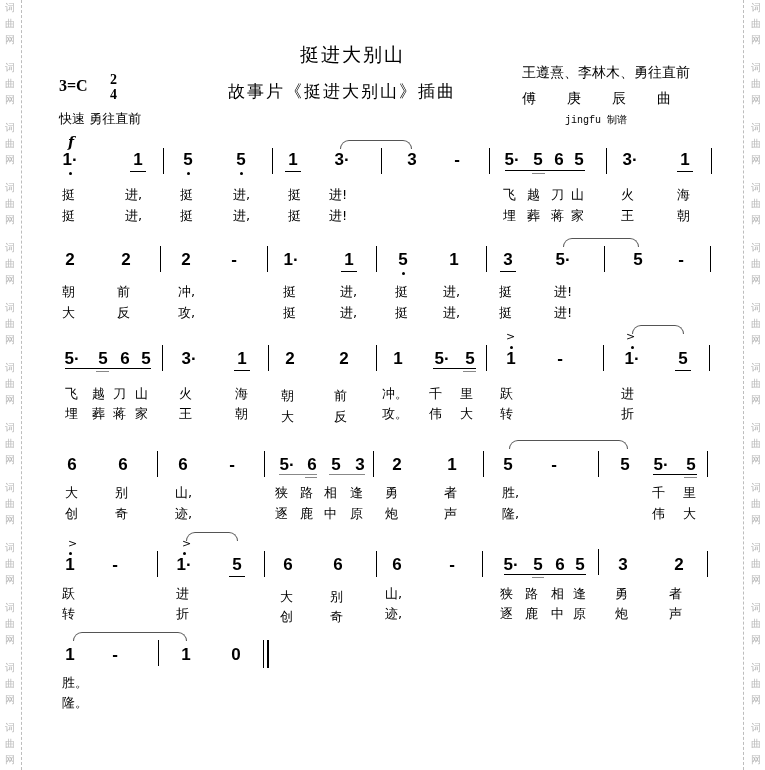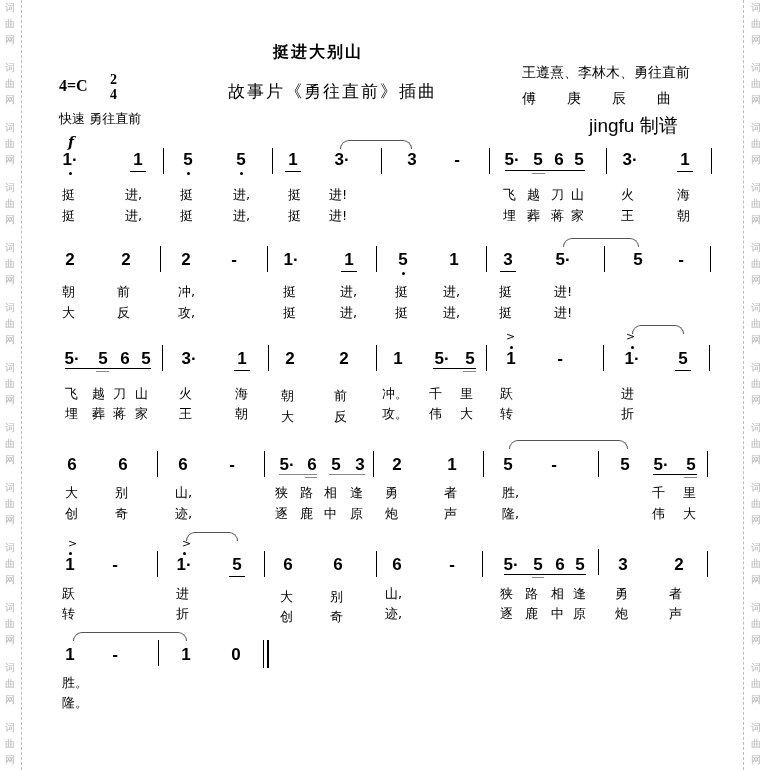--- a/index.html
+++ b/index.html
@@ -2,21 +2,21 @@
 <html><head>
 <meta charset="utf-8">
 <style>
   html, body { margin:0; padding:0; background:#ffffff; }
   body { width:765px; height:770px; position:relative; overflow:hidden;
          font-family:"DejaVu Sans", sans-serif; color:#000; }
   .wm-col { position:absolute; top:0; width:22px; height:770px; }
   .wm-line { position:absolute; top:0; height:770px; border-left:1px dashed #bdbdbd; width:0; }
   .wm { position:absolute; font-size:10px; color:#b9b9b9; line-height:12px; width:14px; text-align:center; }
   .abs { position:absolute; white-space:nowrap; }
-  .title { font-family:"DejaVu Serif", serif; font-size:16px; font-weight:bold; letter-spacing:2px; }
+  .title { font-family:"DejaVu Serif", serif; font-size:19px; font-weight:normal; letter-spacing:2px;margin-left:27px; }
   .subtitle { font-size:17px; letter-spacing:2px; }
   .credit { font-size:14px; }
   .key { font-family:"Liberation Serif", serif; font-size:16px; font-weight:bold; }
   .frac { font-family:"Liberation Serif", serif; font-size:14px; font-weight:bold; line-height:15px; text-align:center; }
   .tempo { font-size:13px; }
   .n { font-family:"Liberation Sans", sans-serif; font-weight:bold; font-size:17px; width:16px; text-align:center; }
   .ul1 { border-bottom:1.5px solid #000; padding-bottom:1px; }
   .ul2 { position:absolute; height:0; border-bottom:1.5px solid #000; }
   .ul2b { position:absolute; height:0; border-bottom:1.5px solid #888; }
   .dot-below::after { content:""; position:absolute; left:50%; margin-left:-1.5px; bottom:-5px; width:3px; height:3px; border-radius:50%; background:#000; }
@@ -109,26 +109,26 @@
     <div class="wm" style="left: 4px; top: 634px;">网</div>
     <div class="wm" style="left: 4px; top: 662px;">词</div>
     <div class="wm" style="left: 4px; top: 678px;">曲</div>
     <div class="wm" style="left: 4px; top: 694px;">网</div>
     <div class="wm" style="left: 4px; top: 722px;">词</div>
     <div class="wm" style="left: 4px; top: 738px;">曲</div>
     <div class="wm" style="left: 4px; top: 754px;">网</div>
   </div>
 
 <div class="abs title" style="left:273px; top:42px;">挺进大别山</div>
-<div class="abs subtitle" style="left:228px; top:80px;">故事片《勇往直前》插曲</div>
+<div class="abs subtitle" style="left:228px; top:80px;">故事片《挺进大别山》插曲</div>
 <div class="abs credit" style="left:522px; top:64px;">王遵熹、李林木、勇往直前</div>
 <div class="abs credit" style="left:522px; top:90px; letter-spacing:1px;">傅　　庚　　辰　　曲</div>
-<div class="abs credit" style="left:565px; top:113px; font-family:Liberation Sans, sans-serif; font-size:19px;margin-left:24px;">jingfu 制谱</div>
-
-<div class="abs key" style="left:59px; top:77px;">4=C</div>
+<div class="abs credit" style="left:565px; top:113px; font-family:Liberation Mono, monospace; font-size:10px;">jingfu 制谱</div>
+
+<div class="abs key" style="left:59px; top:77px;">3=C</div>
 <div class="abs frac" style="left:110px; top:72px;">
   <div>2</div>
   <div>4</div>
 </div>
 <div class="abs tempo" style="left:59px; top:110px;">快速 勇往直前</div>
 <div class="dyn" style="left:68px; top:134px;">f</div>
 
 <div>
   <div class="abs n dot-below" style="left:62px; top:150px;"><span>1·</span></div>
   <div class="abs n ul1" style="left:130px; top:150px;">1</div>

